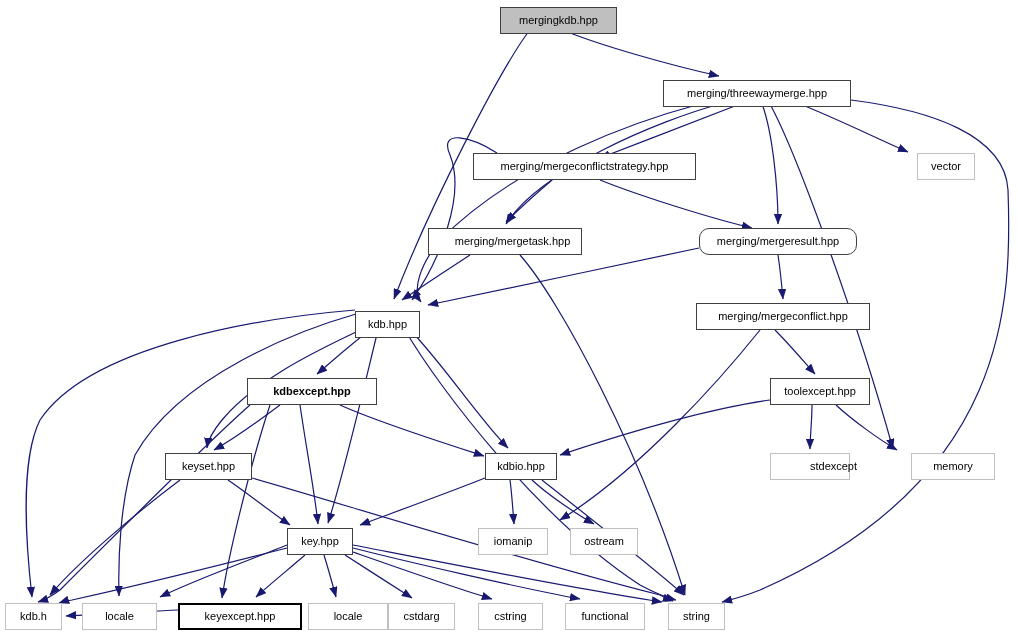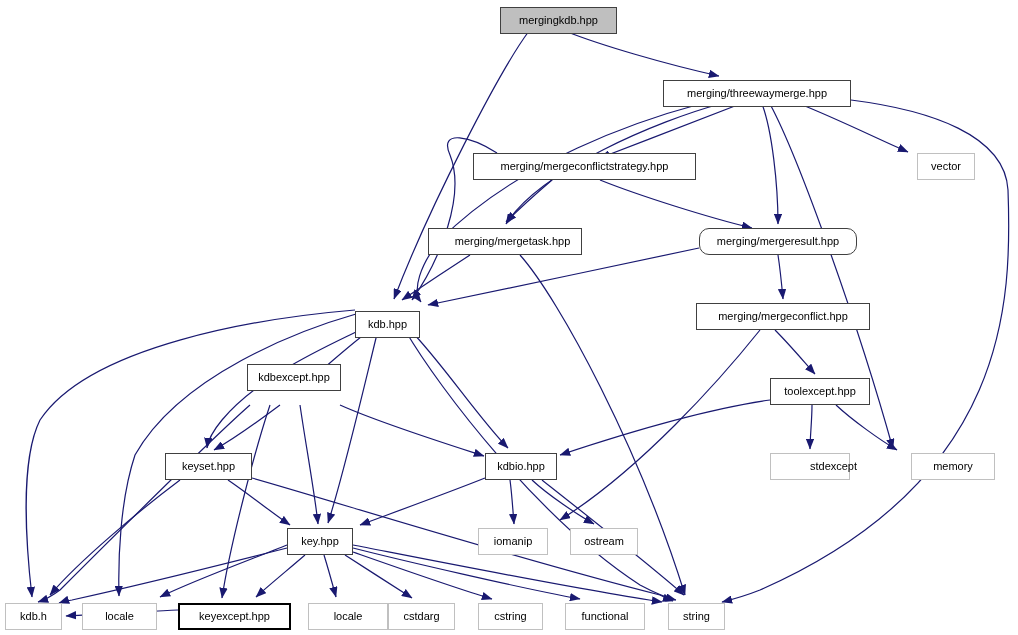--- a/index.html
+++ b/index.html
@@ -141,21 +141,21 @@
       </div>
       <div class="node kind-header" style="left: 699px; top: 228px; width: 158px; border-radius: 10px;">
         <span class="node-label">merging/mergeresult.hpp</span>
       </div>
       <div class="node kind-header" style="left: 355px; top: 303px; width: 65px; margin-top: 8px;">
         <span class="node-label">kdb.hpp</span>
       </div>
       <div class="node kind-header" style="left: 696px; top: 303px; width: 174px;">
         <span class="node-label">merging/mergeconflict.hpp</span>
       </div>
-      <div class="node kind-header" style="left: 247px; top: 364px; width: 94px;">
+      <div class="node kind-header" style="left: 247px; top: 378px; width: 130px; font-weight: bold;">
         <span class="node-label">kdbexcept.hpp</span>
       </div>
       <div class="node kind-header" style="left: 770px; top: 378px; width: 100px;">
         <span class="node-label">toolexcept.hpp</span>
       </div>
       <div class="node kind-header" style="left: 165px; top: 453px; width: 87px;">
         <span class="node-label">keyset.hpp</span>
       </div>
       <div class="node kind-header" style="left: 485px; top: 453px; width: 72px;">
         <span class="node-label">kdbio.hpp</span>
@@ -174,21 +174,21 @@
       </div>
       <div class="node kind-system" style="left: 570px; top: 528px; width: 68px;">
         <span class="node-label">ostream</span>
       </div>
       <div class="node kind-system" style="left: 5px; top: 603px; width: 57px;">
         <span class="node-label">kdb.h</span>
       </div>
       <div class="node kind-system" style="left: 82px; top: 603px; width: 75px;">
         <span class="node-label">locale</span>
       </div>
-      <div class="node kind-bold" style="left: 178px; top: 603px; width: 113px; align-items: center;">
+      <div class="node kind-bold" style="left: 178px; top: 603px; width: 124px; align-items: center;">
         <span class="node-label">keyexcept.hpp</span>
       </div>
       <div class="node kind-system" style="left: 308px; top: 603px; width: 80px;">
         <span class="node-label">locale</span>
       </div>
       <div class="node kind-system" style="left: 388px; top: 603px; width: 67px;">
         <span class="node-label">cstdarg</span>
       </div>
       <div class="node kind-system" style="left: 478px; top: 603px; width: 65px;">
         <span class="node-label">cstring</span>

